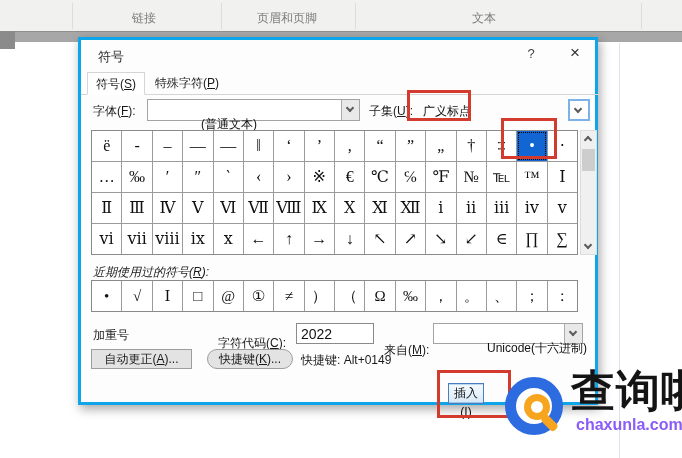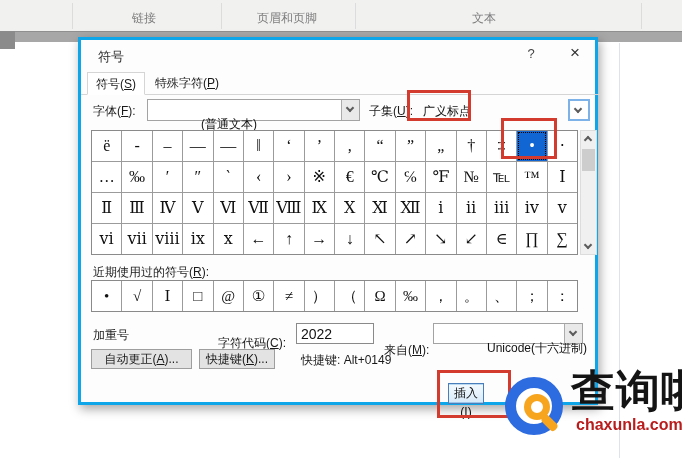--- a/index.html
+++ b/index.html
@@ -77,21 +77,21 @@
   
   .logo { position:absolute; left:505px; top:372px; z-index:40; }
   .logo-circle { position:absolute; left:0; top:5px; width:58px; height:58px; border-radius:50%;
                  border:11px solid var(--logo-blue); background:#fff; }
   .logo-q-ring { position:absolute; left:19px; top:22px; width:26px; height:26px; border-radius:50%;
                  border:7px solid var(--logo-orange); background:#fff; z-index:2; }
   .logo-q-handle { position:absolute; left:40px; top:42px; width:9px; height:18px; border-radius:4px;
                    background:var(--logo-orange); transform:rotate(-45deg); z-index:3; }
   .logo-brand { position:absolute; left:66px; top:-4px; font-size:44px; line-height:46px; color:#141414;
                 font-weight:600; letter-spacing:1px; white-space:nowrap; }
-  .logo-domain { position:absolute; left:71px; top:44px; font-size:16px; font-weight:700; color:#b91c1c; white-space:nowrap; }
+  .logo-domain { position:absolute; left:71px; top:44px; font-size:16px; font-weight:700; color:#8b5cf6; white-space:nowrap; }
 </style>
 </head>
 <body>
 
 <div class="screen">
 
   <div class="ribbon">
     <div class="ribbon-sep" style="left:72px"></div>
     <div class="ribbon-sep" style="left:221px"></div>
     <div class="ribbon-sep" style="left:355px"></div>
@@ -214,21 +214,21 @@
     <div class="vscroll">
       <div class="scroll-btn scroll-up">
           <span class="chev"></span>
         </div>
       <div class="scroll-thumb"></div>
       <div class="scroll-btn scroll-down">
           <span class="chev"></span>
         </div>
     </div>
 
-    <div class="lbl" style="left:12px; top:224px;">
+    <div class="lbl" style="left:12px; top:224px;font-style:italic;">
       <span>近期使用过的符号(</span><span class="u">R</span><span>):</span>
     </div>
     <div class="recent-row">
         <div class="cell">•</div>
         <div class="cell">√</div>
         <div class="cell">Ⅰ</div>
         <div class="cell">□</div>
         <div class="cell">@</div>
         <div class="cell">①</div>
         <div class="cell">≠</div>
@@ -254,21 +254,21 @@
     <div class="combo from-combo">
       <span class="combo-text">Unicode(十六进制)</span>
       <span class="combo-btn">
           <span class="chev"></span>
         </span>
     </div>
 
     <div class="gray-btn" style="left:10px; top:309px; width:101px;">
       <span>自动更正(</span><span class="u">A</span><span>)...</span>
     </div>
-    <div class="gray-btn" style="left:118px; top:309px; width:76px;">
+    <div class="gray-btn" style="left:126px; top:309px; width:86px;border-radius:10px;">
       <span>快捷键(</span><span class="u">K</span><span>)...</span>
     </div>
     <div class="lbl" style="left:220px; top:312px;">快捷键: Alt+0149</div>
 
     <div class="insert-btn">
       <span>插入(</span><span class="u">I</span><span>)</span>
     </div>
   </div>
 
   <div class="red-box red-box-subset"></div>

